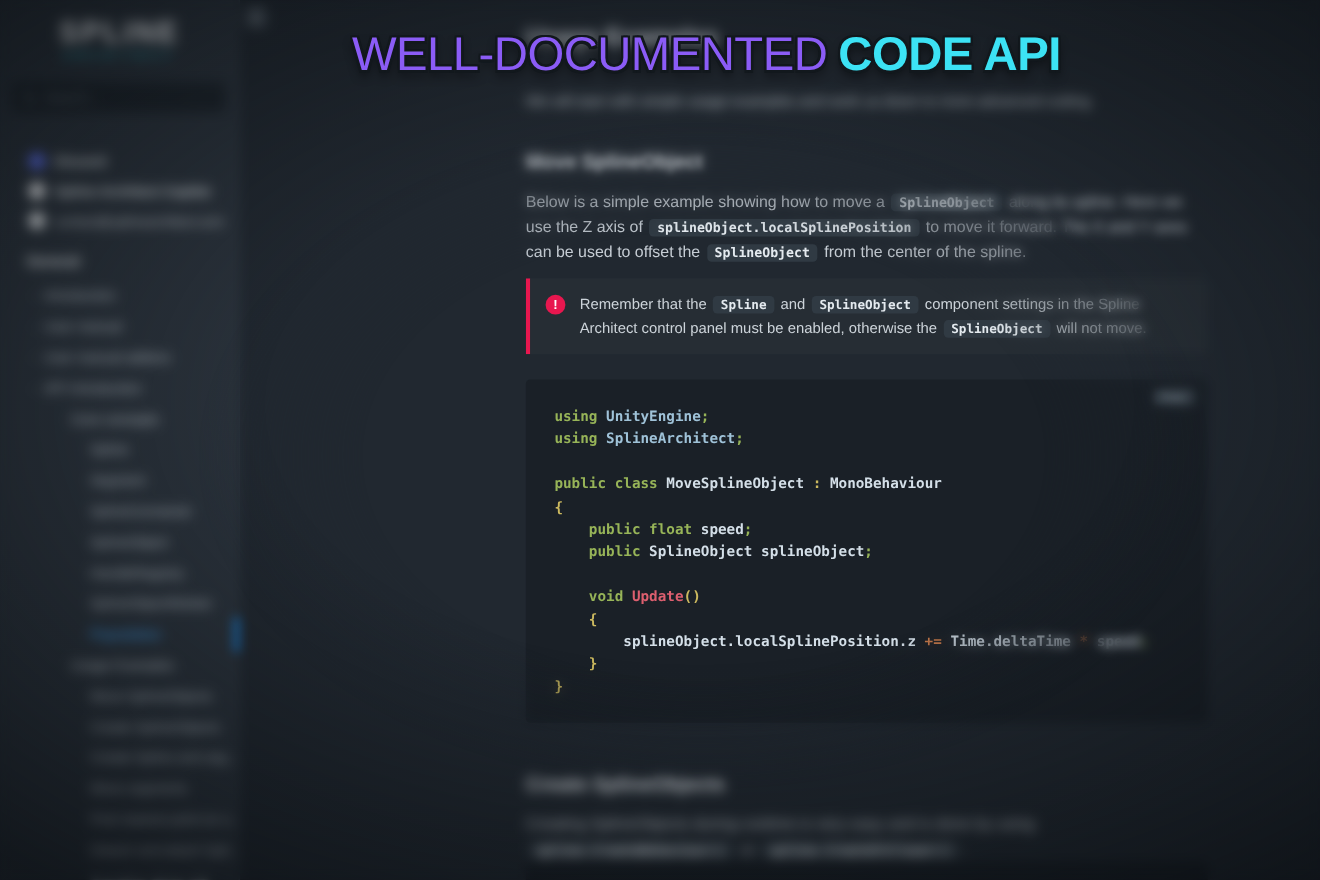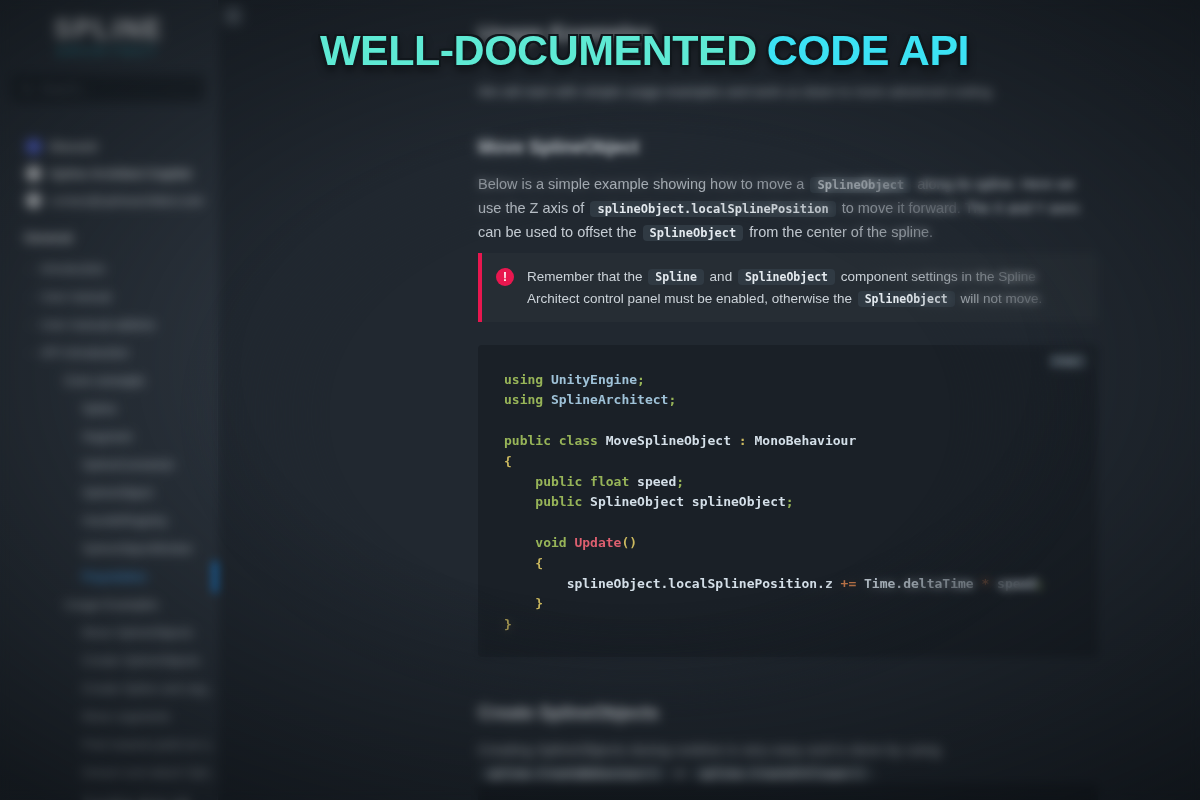--- a/index.html
+++ b/index.html
@@ -85,21 +85,21 @@
   }
   #vignette{
     position:absolute;inset:0;z-index:50;pointer-events:none;
     background:radial-gradient(ellipse 78% 70% at 53% 46%, rgba(4,7,10,0) 42%, rgba(4,7,10,0.62) 100%);
   }
   #headline{
     position:absolute;left:320px;top:26px;z-index:60;white-space:nowrap;
     font-size:43px;letter-spacing:-0.5px;
   }
   #headline .hl-light{
-    font-weight:700;color:#5eead4;
+    font-weight:400;color:#8b5cf6;
     text-shadow:-2px -2px 0 #12181d,2px -2px 0 #12181d,-2px 2px 0 #12181d,2px 2px 0 #12181d,
       0 -2px 0 #12181d,0 2px 0 #12181d,-2px 0 0 #12181d,2px 0 0 #12181d,0 5px 9px rgba(0,0,0,.55);
   }
   #headline .hl-accent{
     font-weight:700;color:#3ce2f4;margin-left:10px;
     text-shadow:-2px -2px 0 #12181d,2px -2px 0 #12181d,-2px 2px 0 #12181d,2px 2px 0 #12181d,
       0 -2px 0 #12181d,0 2px 0 #12181d,-2px 0 0 #12181d,2px 0 0 #12181d,0 5px 9px rgba(0,0,0,.55);
   }
 </style>
 </head>

